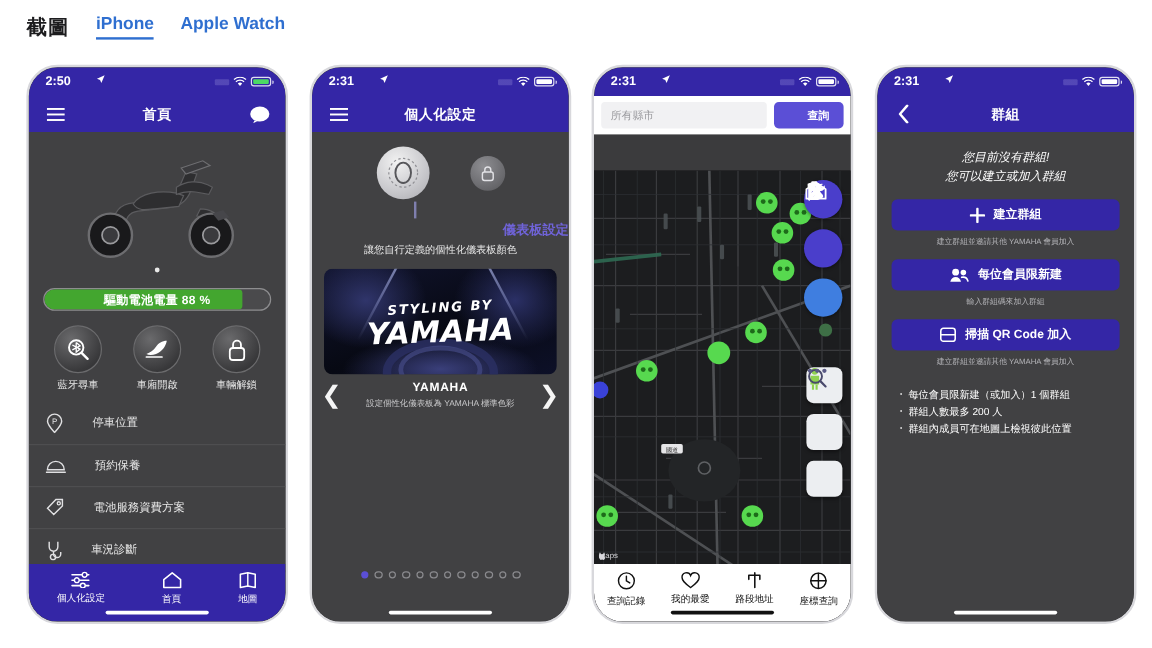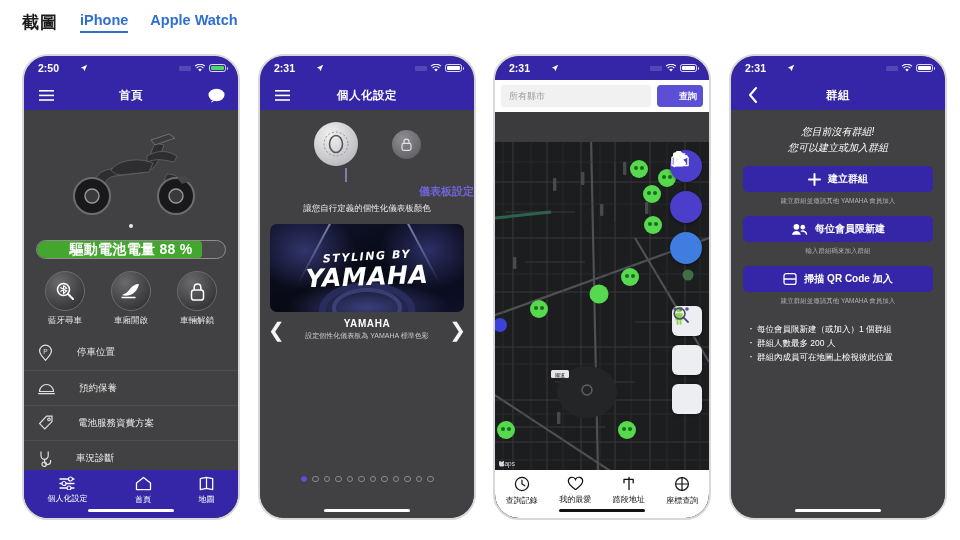--- a/index.html
+++ b/index.html
@@ -36,21 +36,21 @@
   #phone3 { left: 493px; }
   #phone4 { left: 729px; }
 
   .screen { position: relative; width: 100%; height: 100%; overflow: hidden; border-radius: 24px; }
 
   
   .statusbar {
     height: 24px; background: #3426a6; display: flex; align-items: center;
     justify-content: space-between; padding: 0 12px 0 14px; color:#fff;
   }
-  .sb-left { display:flex; align-items:center; gap:21px; font-size:10.5px; font-weight:bold; }
+  .sb-left { display:flex; align-items:flex-start; gap:21px; font-size:10.5px; font-weight:bold; }
   .loc-arrow { display:inline-block; width:8px; height:8px; }
   .sb-right { display:flex; align-items:center; gap:3px; }
   .sig-dots { width:12px; height:5px; background: linear-gradient(to right,#6d63c4 0 100%); opacity:.55; border-radius:1px;}
   .batt {
     width: 17px; height: 8.5px; border: 1px solid rgba(255,255,255,.85);
     border-radius: 2.5px; position: relative; padding:1px;
   }
   .batt::after{ content:""; position:absolute; right:-3px; top:2.2px; width:1.5px;height:3.5px;
     background: rgba(255,255,255,.85); border-radius:0 1px 1px 0; }
   .batt i{ display:block; height:100%; background:#fff; border-radius:1px;}
@@ -70,21 +70,21 @@
   .scooter-wrap { height: 128px; display:flex; align-items:center; justify-content:center; position:relative;}
   .dot-ind { position:absolute; bottom:6px; left:0; right:0; text-align:center; }
   .dot-ind span { display:inline-block; width:4px; height:4px; border-radius:50%; background:#e8e8e8;}
   .batt-bar {
     margin: 2px 12px 0 12px; height: 19px; border-radius: 10px;
     border: 1px solid #8d8d8f; position: relative; overflow:hidden; background:#4a4a4c;
   }
   .batt-bar .fill { position:absolute; left:0; top:0; bottom:0; width:88%; background:#43a62f;
     border-radius: 10px 4px 4px 10px;}
   .batt-bar .lbl { position:absolute; left:0; right:0; top:0; bottom:0; display:flex;
-    align-items:center; justify-content:center; font-size:14px; color:#fff; font-weight:bold; letter-spacing:.3px;}
+    align-items:center; justify-content:center; font-size:10px; color:#fff; font-weight:bold; letter-spacing:.3px;}
   .circle-row { display:flex; justify-content:space-around; padding: 12px 8px 4px 8px; }
   .circle-item { display:flex; flex-direction:column; align-items:center; gap:4px; width:62px;}
   .circ {
     width:40px; height:40px; border-radius:50%;
     background: radial-gradient(circle at 35% 28%, #6a6a6c 0%, #39393b 72%, #2c2c2e 100%);
     border:1px solid #6b6b6d; display:flex; align-items:center; justify-content:center;
   }
   .circ-label { font-size:8.5px; color:#e6e6e6; }
   .list { margin-top:4px; }
   .list-row {
@@ -154,21 +154,21 @@
   .p2-cap-title { color:#fff; font-size:10px; font-weight:bold; letter-spacing:.6px;}
   .p2-cap-sub { color:#c9c9cb; font-size:7px; margin-top:2px;}
   .p2-dots { position:absolute; bottom:36px; left:0; right:0; display:flex; justify-content:center; gap:5px;}
   .p2-dots span { width:6.5px;height:6.5px;border-radius:50%; border:1px solid #8a8a8e; }
   .p2-dots span.on { background:#5b4fd6; border-color:#5b4fd6; }
 
   
   .search-wrap { background:#fff; padding:5px 6px; display:flex; gap:6px; align-items:center; }
   .search-inp { flex:1; height:22px; background:#f1f1f3; border-radius:3px; display:flex; align-items:center;
     padding-left:8px; font-size:9px; color:#9a9a9e; }
-  .search-btn { width:46px; height:22px; border-radius:4px; background:#5b4fd6; color:#fff; font-size:9px;
+  .search-btn { width:58px; height:22px; border-radius:4px; background:#5b4fd6; color:#fff; font-size:9px;
     display:flex; align-items:center; justify-content:center; font-weight:bold;padding-left:16px;}
   .map {
     position:absolute; left:0; right:0; top:86px; bottom:48px; overflow:hidden;
     background:#1b1c1e;
   }
   .map svg { position:absolute; left:0; top:0; }
   .map-attr { position:absolute; left:4px; bottom:3px; color:#d8d8dc; font-size:6.5px; display:flex; align-items:center; gap:2px;}
   .fab-col { position:absolute; right:7px; top:8px; display:flex; flex-direction:column; gap:9px; }
   .fab { width:32px;height:32px;border-radius:50%; background:#4a3ecb; display:flex;align-items:center;justify-content:center;
     box-shadow:0 1px 3px rgba(0,0,0,.45); }

